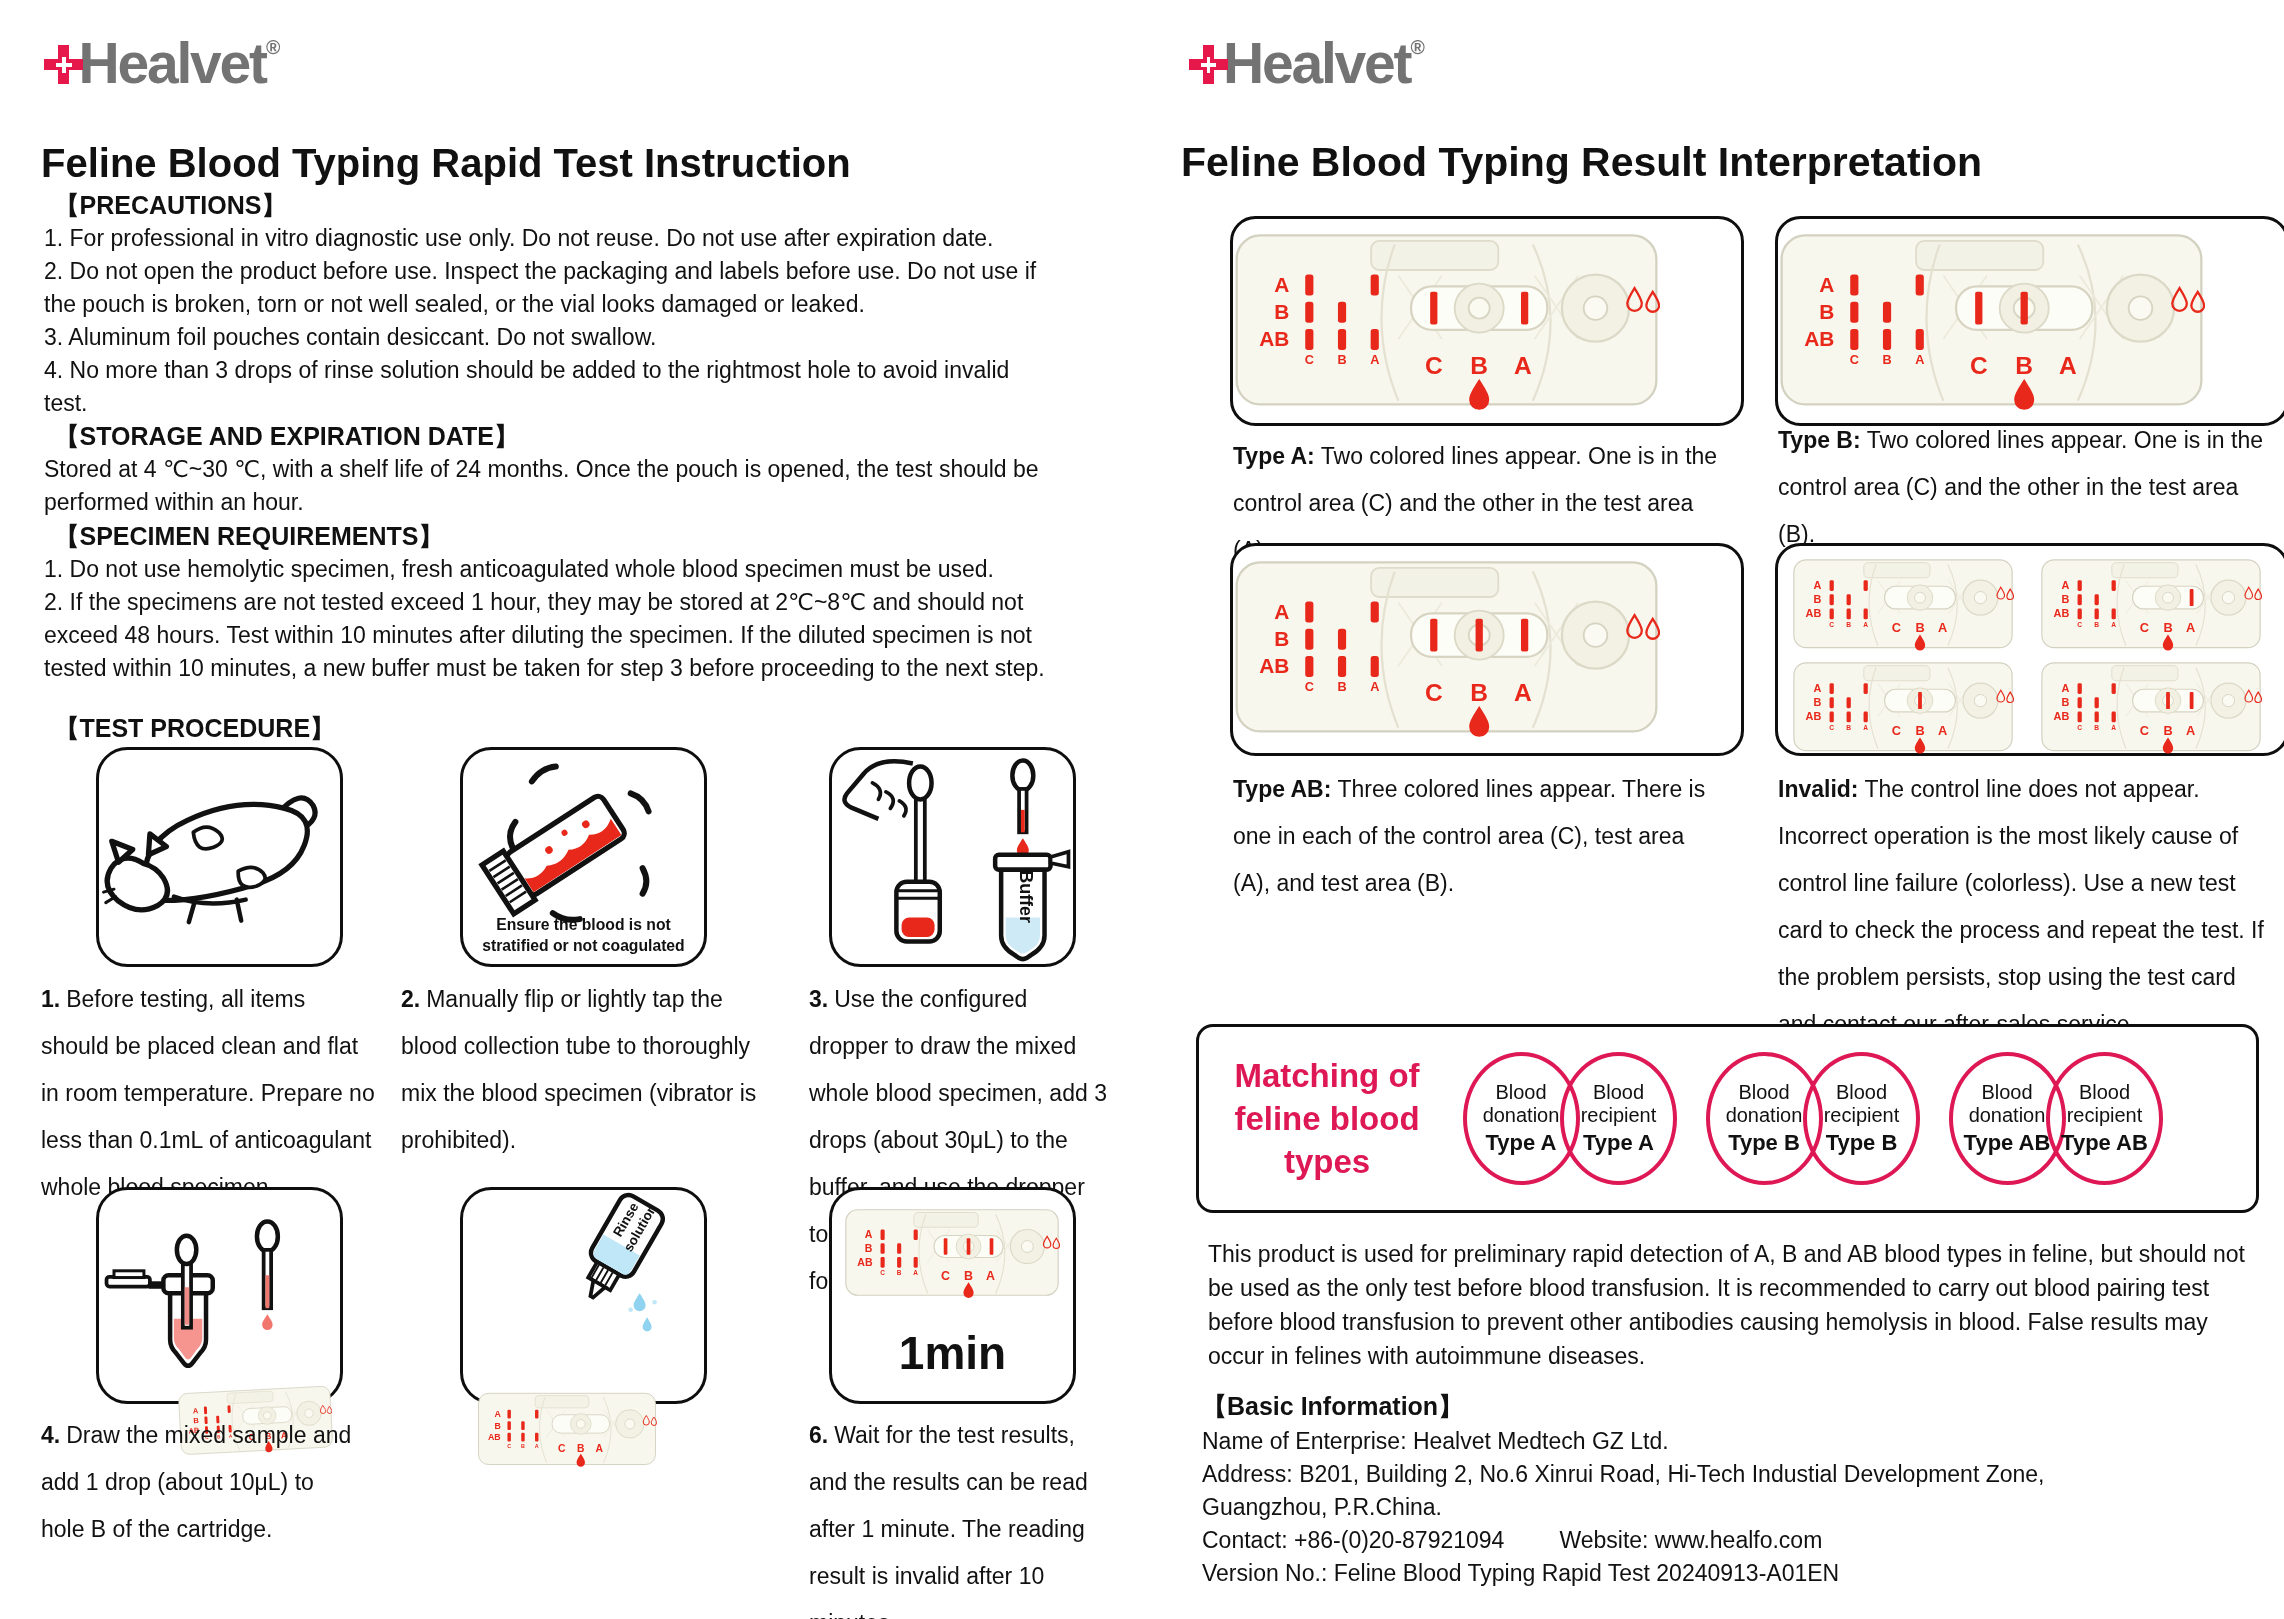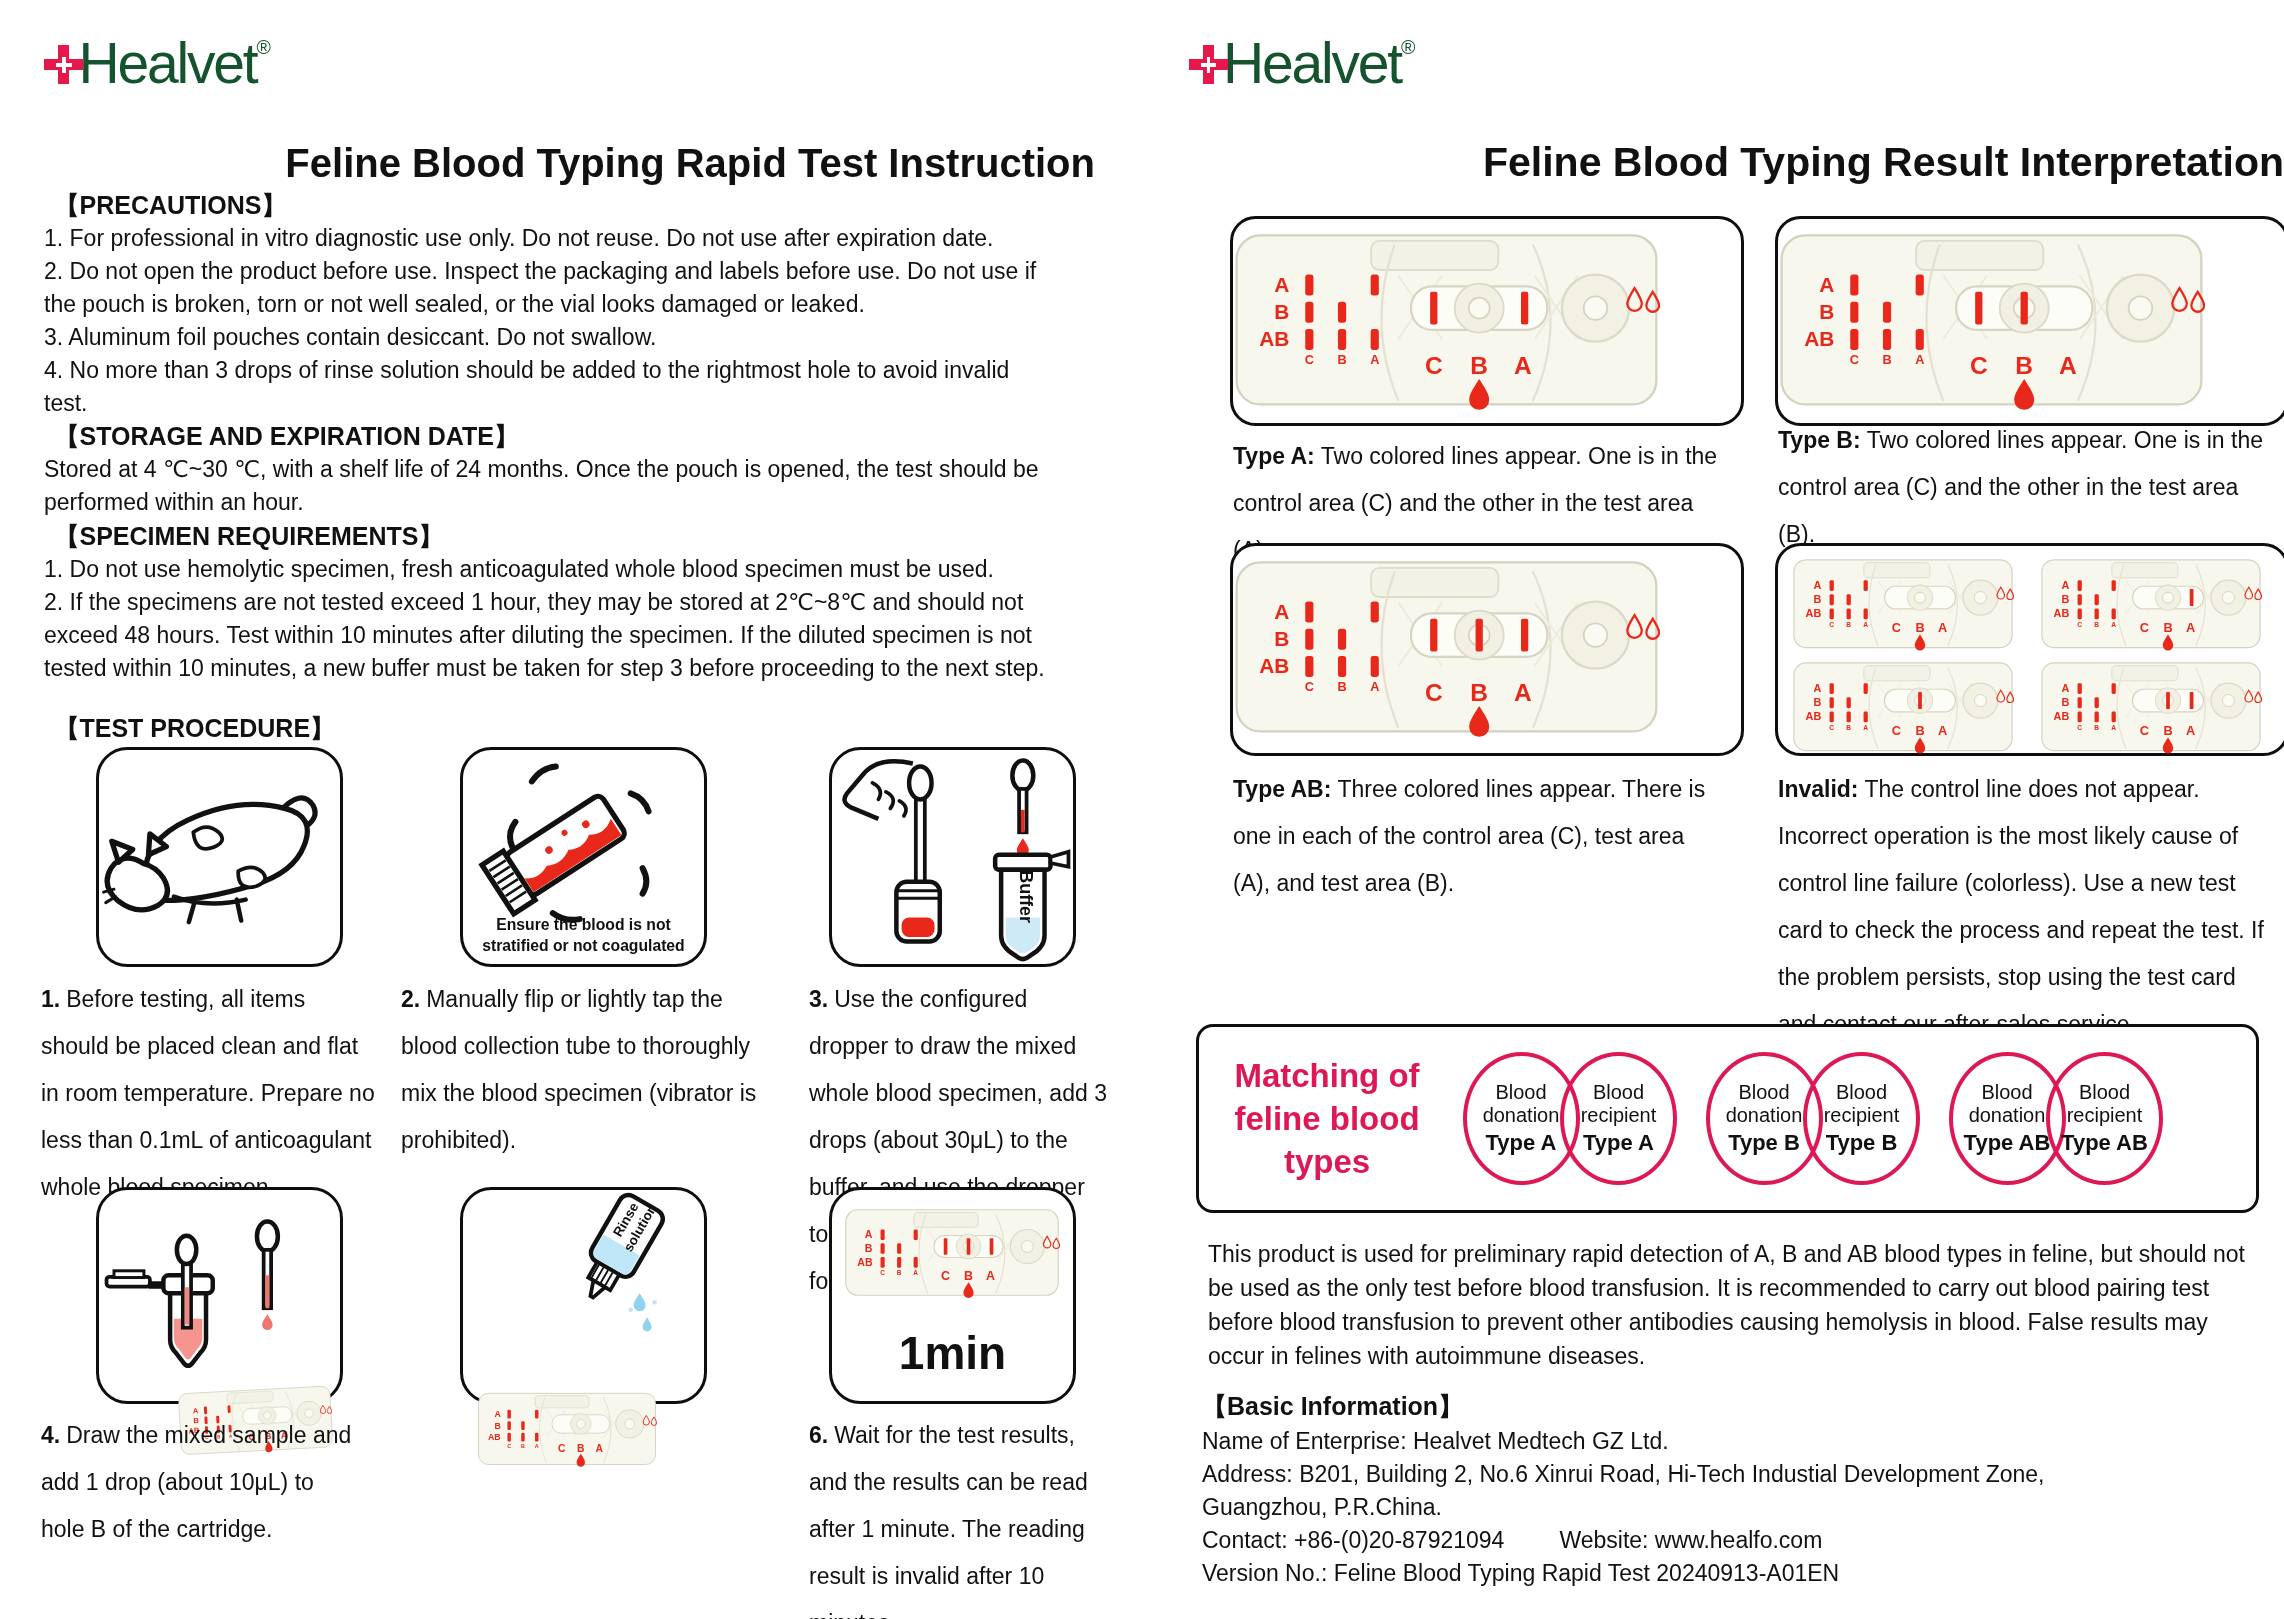--- a/index.html
+++ b/index.html
@@ -3,31 +3,31 @@
 <meta charset="utf-8">
 <style>
   html,body{margin:0;padding:0;background:#ffffff;}
   body{width:2284px;height:1620px;position:relative;overflow:hidden;
        font-family:"Liberation Sans","DejaVu Sans",sans-serif;color:#111;}
   .col{position:absolute;top:0;height:1620px;}
   #left{left:41px;width:1054px;}
   #right{left:1181px;width:1103px;}
   .abs{position:absolute;}
   
-  .logo{display:flex;align-items:flex-start;font-weight:normal;color:#14532d;
+  .logo{display:flex;align-items:flex-start;font-weight:bold;color:#737373;
         font-size:57px;letter-spacing:-2.2px;line-height:60px;}
   .hcross{position:relative;width:39px;height:39px;display:inline-block;margin:12px -4.5px 0 0;}
   .hcross i{position:absolute;background:#e5174b;display:block;}
   .hcross .v{left:14.2px;top:0;width:11.2px;height:39px;}
   .hcross .h{left:0;top:14.2px;width:39px;height:11.2px;}
   .hcross .wv{left:18px;top:12px;width:3.7px;height:15.7px;background:#fff;}
   .hcross .wh{left:12px;top:18px;width:15.7px;height:3.7px;background:#fff;}
   .logo sup{font-size:19.5px;line-height:19.5px;margin-top:4.5px;letter-spacing:0;}
   
-  .ptitle{font-weight:bold;text-align:right;width:100%;}
+  .ptitle{font-weight:bold;text-align:left;width:100%;}
   #left .ptitle{font-size:40px;}
   #right .ptitle{font-size:41px;}
   .hd{font-weight:bold;font-size:25px;white-space:nowrap;}
   .txt{font-size:23px;line-height:33px;}
   .txt p{margin:0;}
   
   .steps{position:absolute;left:0;top:745px;width:1054px;height:874px;}
   .fb{position:absolute;width:241px;border:3.7px solid #0e0e0e;border-radius:31.5px;background:#fff;}
   .r1{height:214px;} .r2{height:211px;}
   .cap{position:absolute;font-size:23px;line-height:47px;}

